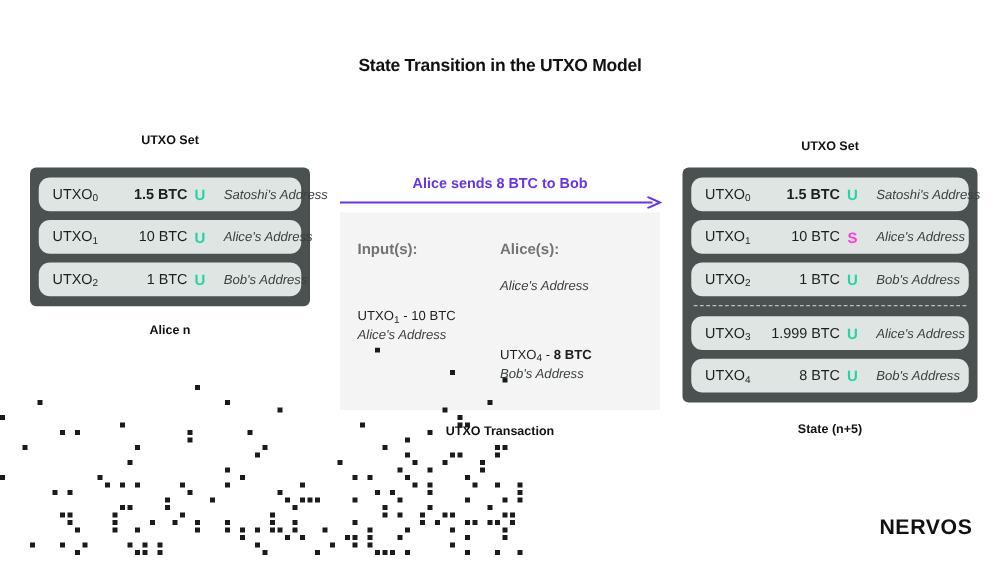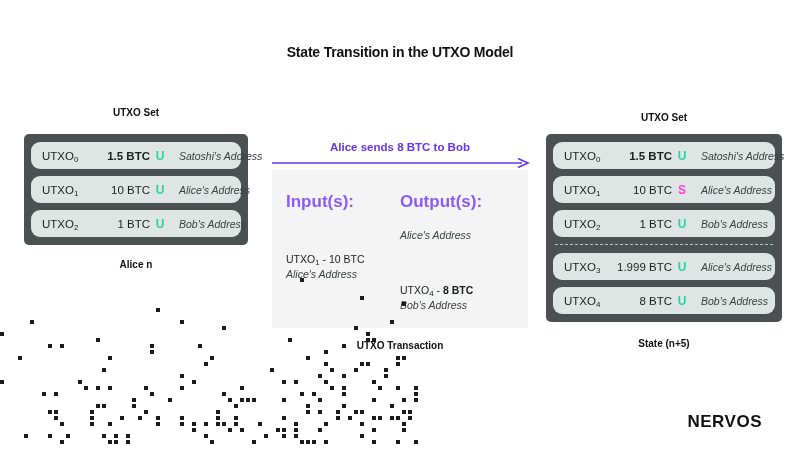--- a/index.html
+++ b/index.html
@@ -117,23 +117,23 @@
     position: absolute;
     background: #f4f4f4;
     box-sizing: border-box;
     padding: 22px 14px 14px 14px;
   }
   .tx-cols {
     display: flex;
   }
   .tx-col { flex: 1 1 50%; }
   .tx-head {
-    font-size: 17px;
-    font-weight: bold;
-    color: #8b5cf6;
+    font-size: 12px;
+    font-weight: bold;
+    color: #737373;
     margin-bottom: 16px;
   }
   .tx-entry { margin-bottom: 18px; }
   .tx-entry:last-child { margin-bottom: 0; }
   .tx-line {
     font-size: 10.5px;
     color: #1b1f1f;
     line-height: 1.42;
     white-space: nowrap;
     margin-top: 40px;
@@ -159,21 +159,21 @@
     left: 0;
     top: 278px;
     width: 420px;
     height: 172px;
     pointer-events: none;
   }
 
   
   .logo {
     position: absolute;
-    right: 38px;
+    right: 22px;
     bottom: 18px;
     display: flex;
     align-items: center;
   }
   .logo-text {
     font-size: 17px;
     font-weight: bold;
     letter-spacing: 0.5px;
     color: #111111;
   }
@@ -222,21 +222,21 @@
     <div class="tx-col">
       <div class="tx-head">Input(s):</div>
       <div id="inputs-list">
           <div class="tx-entry">
             <div class="tx-line">UTXO<sub>1</sub> - 10 BTC</div>
             <div class="tx-addr">Alice's Address</div>
           </div>
         </div>
     </div>
     <div class="tx-col">
-      <div class="tx-head">Output(s):</div>
+      <div class="tx-head">Alice(s):</div>
       <div id="outputs-list">
           <div class="tx-entry">
             <div class="tx-addr">Alice's Address</div>
           </div>
           <div class="tx-entry">
             <div class="tx-line">UTXO<sub>4</sub> - <b>8 BTC</b></div>
             <div class="tx-addr">Bob's Address</div>
           </div>
         </div>
     </div>

